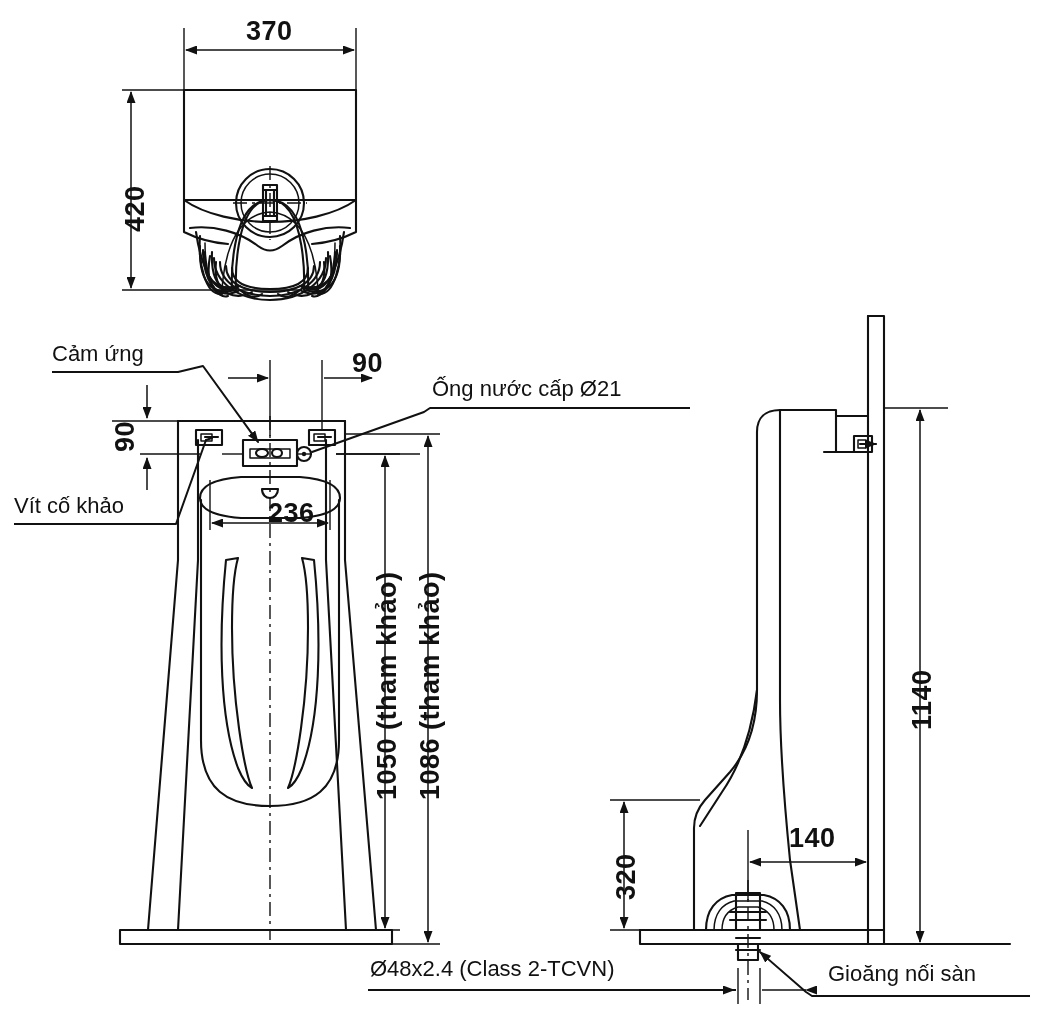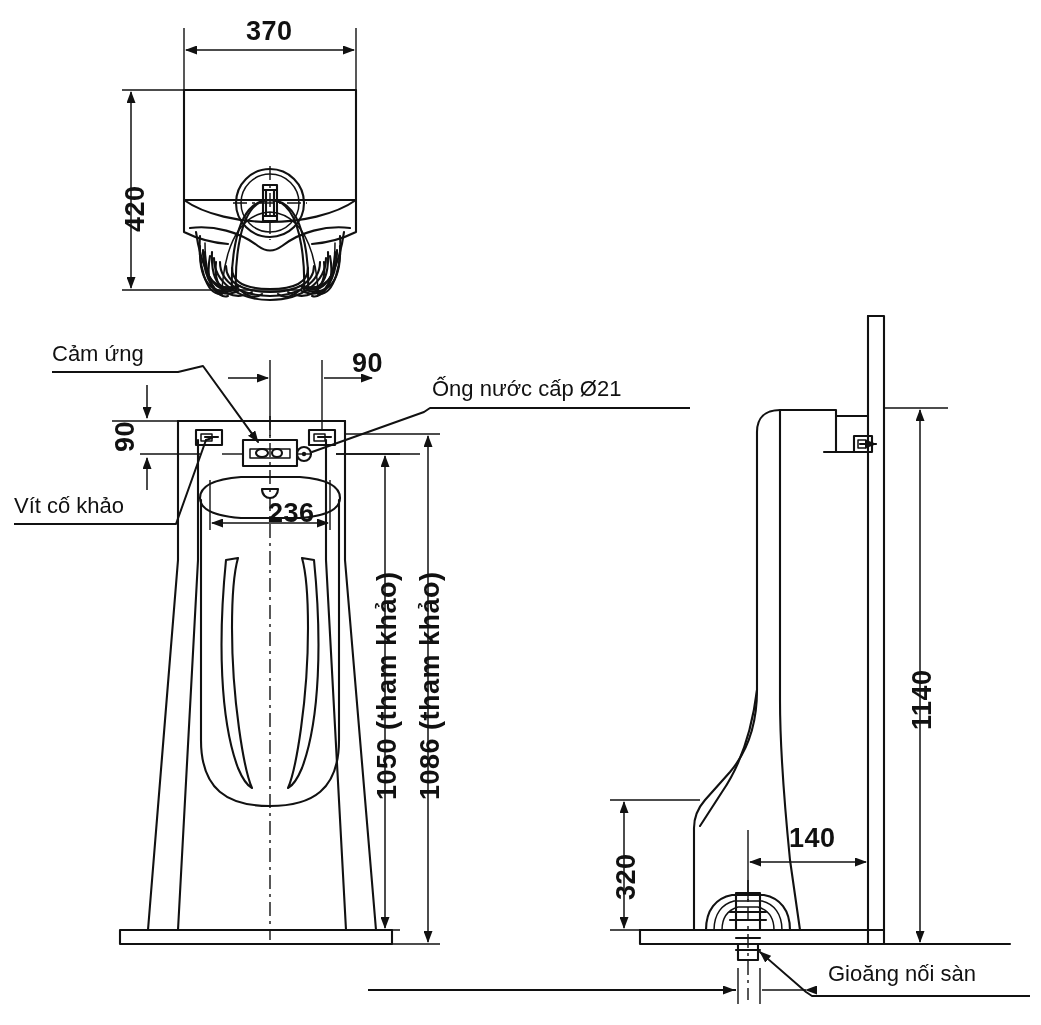--- a/index.html
+++ b/index.html
@@ -395,14 +395,15 @@
   <div class="lbl dim-text rot90" style="left:417px; top:800px;">1086 (tham khảo)</div>
 
   <div class="lbl dim-text rot90" style="left:909px; top:730px;">1140</div>
 
   <div class="lbl dim-text rot90" style="left:613px; top:900px;">320</div>
 
   <div class="lbl dim-text" style="left:789px; top:825px;">140</div>
 
   <div class="lbl note-text" style="left:828px; top:963px;text-align:center;">Gioăng nối sàn</div>
 
+  <div class="lbl note-text" style="left:370px; top:958px;">Ø48x2.4 (Class 2-TCVN)</div>
 
 </div>
 
 </body></html>

